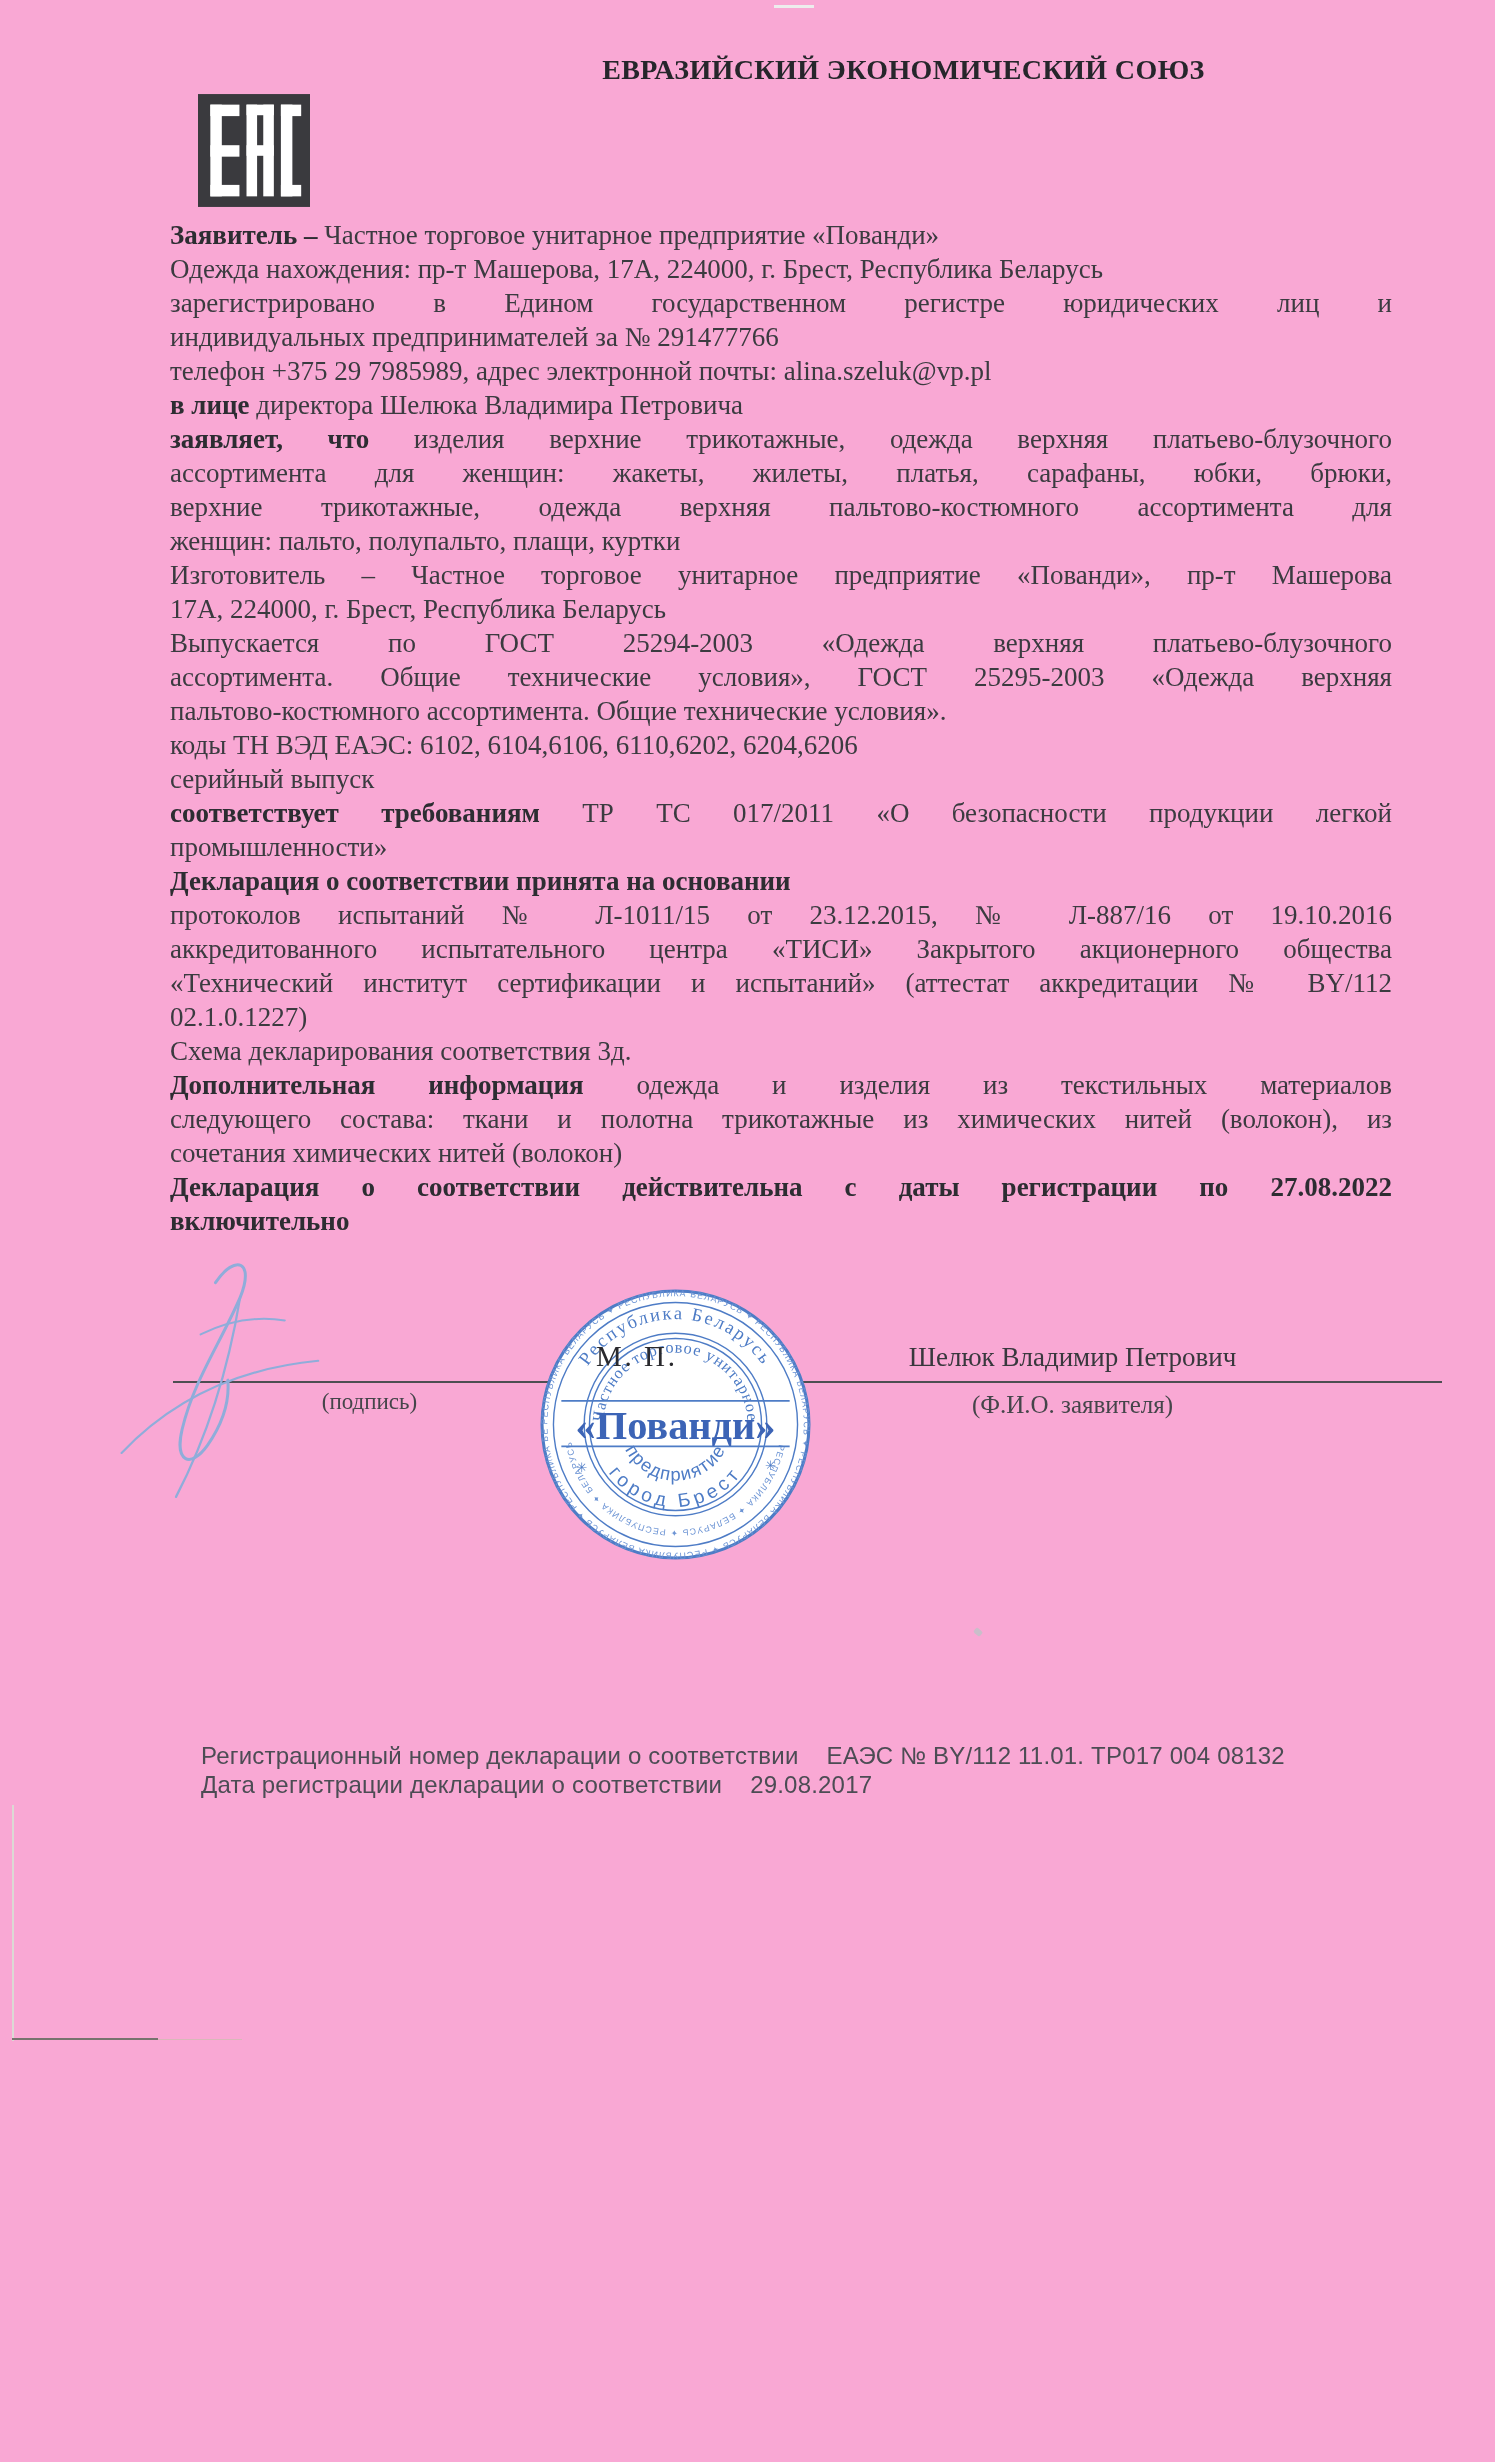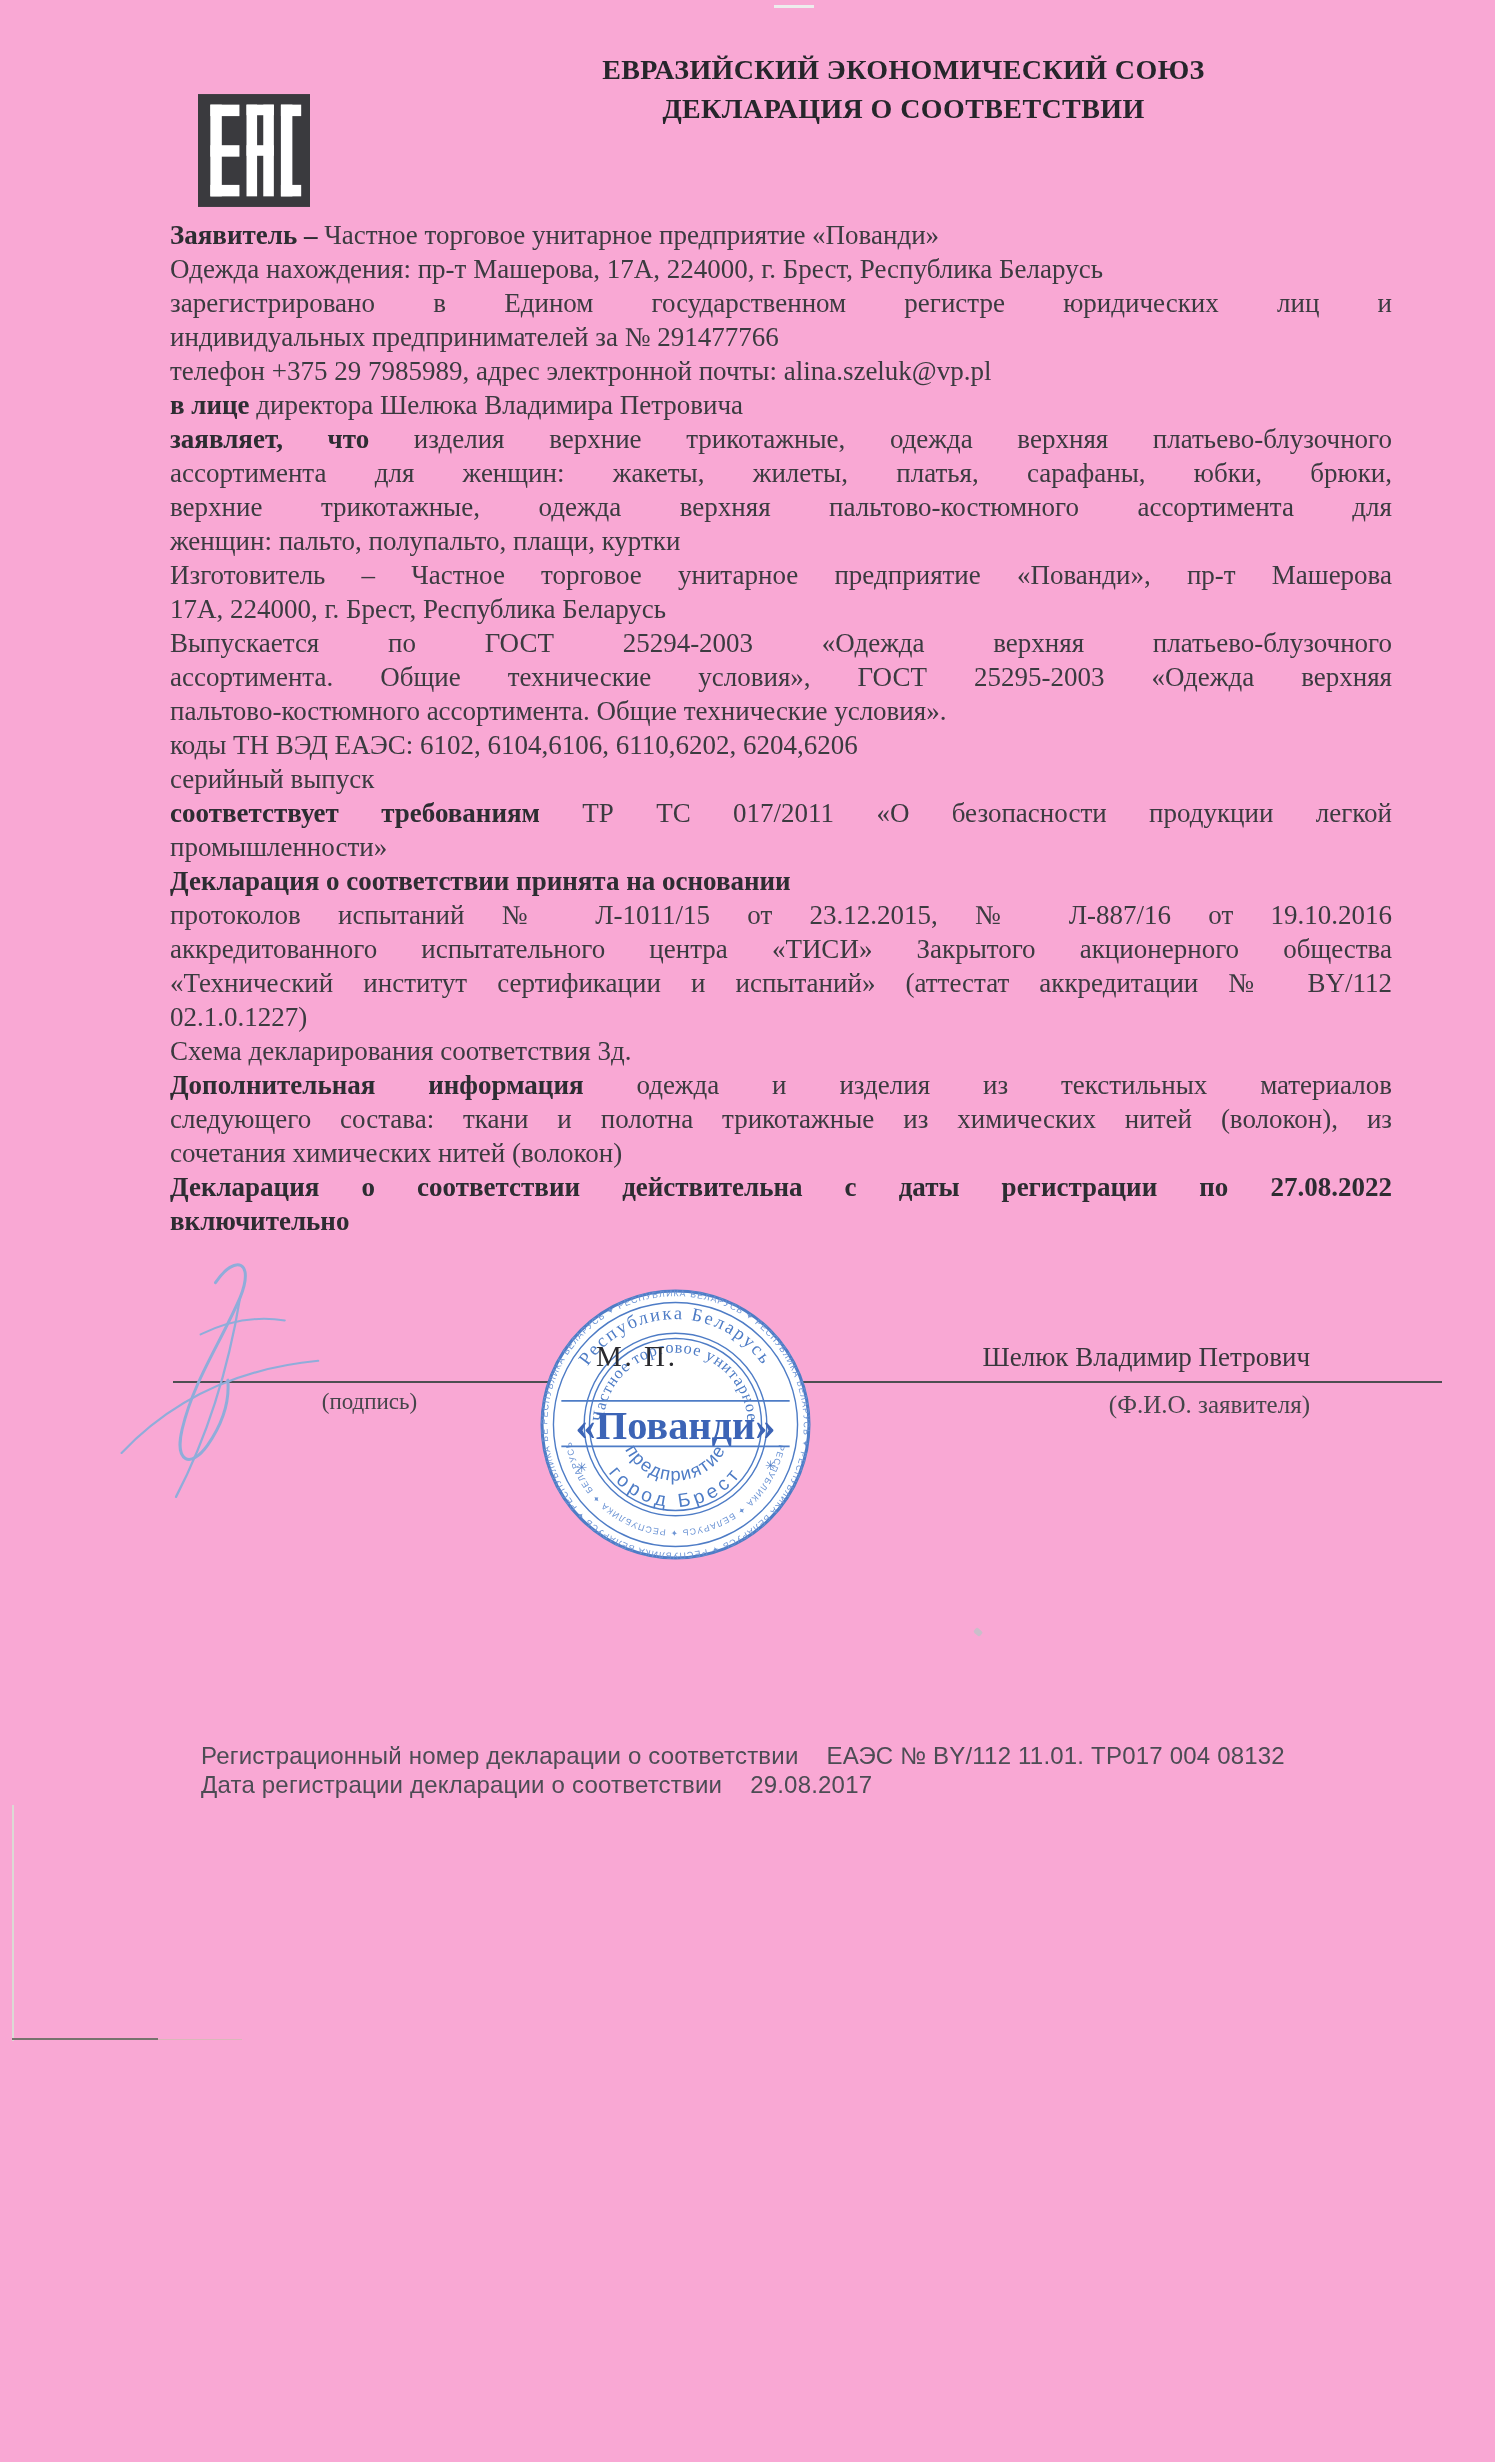--- a/index.html
+++ b/index.html
@@ -12,21 +12,21 @@
   
   .body-text{position:absolute;left:170px;top:218px;width:1222px;font-size:27px;line-height:34px;}
   .line{white-space:nowrap;}
   .line.jl{white-space:normal;text-align:justify;text-align-last:justify;}
   .line .b{font-weight:bold;color:#2d2d32;}
   
   .sig-line{position:absolute;left:173px;top:1381px;width:1269px;height:1.8px;background:#4e4e52;z-index:1;}
   .signature-svg{position:absolute;left:97px;top:1249px;z-index:2;}
   .stamp-svg{position:absolute;left:535px;top:1284px;z-index:3;}
   .mp-label{position:absolute;left:596px;top:1340px;z-index:4;font-size:29px;color:#2a2a2e;letter-spacing:2.6px;}
-  .fio-block{position:absolute;left:835px;top:1342px;width:475px;text-align:right;z-index:4;}
+  .fio-block{position:absolute;left:835px;top:1342px;width:475px;text-align:center;z-index:4;}
   .fio-name{font-size:27px;line-height:30px;color:#38383d;}
   .fio-caption{font-size:25px;color:#45454a;margin-top:19px;}
   .podpis-caption{position:absolute;left:264px;top:1389px;width:211px;text-align:center;
                   font-size:23px;color:#45454a;z-index:0;}
   
   .reg-block{position:absolute;left:201px;top:1741px;font-family:"Liberation Sans", sans-serif;
              font-size:24px;line-height:29px;color:#4c4c54;letter-spacing:0.2px;}
   .reg-row{display:flex;}
   .reg-row .lbl{margin-right:28px;}
   
@@ -61,21 +61,20 @@
     <rect x="55" y="12" width="31" height="12" fill="#fff"></rect>
     <rect x="55" y="58" width="31" height="12" fill="#fff"></rect>
 
     <rect x="94" y="12" width="13" height="104" fill="#fff"></rect>
     <rect x="94" y="12" width="23" height="13" fill="#fff"></rect>
     <rect x="94" y="103" width="23" height="13" fill="#fff"></rect>
   </svg>
 
   <div class="title">
     <div>ЕВРАЗИЙСКИЙ ЭКОНОМИЧЕСКИЙ СОЮЗ</div>
-    <div>ДЕКЛАРАЦИЯ О СООТВЕТСТВИИ</div>
   </div>
 
   <div class="body-text">
       <div class="line"><span class="b">Заявитель –</span> Частное торговое унитарное предприятие «Пованди»</div>
       <div class="line">Одежда нахождения: пр-т Машерова, 17А, 224000, г. Брест, Республика Беларусь</div>
       <div class="line jl">зарегистрировано в Едином государственном регистре юридических лиц и</div>
       <div class="line">индивидуальных предпринимателей за № 291477766</div>
       <div class="line">телефон +375 29 7985989, адрес электронной почты: alina.szeluk@vp.pl</div>
       <div class="line"><span class="b">в лице</span> директора Шелюка Владимира Петровича</div>
       <div class="line jl"><span class="b">заявляет, что</span> изделия верхние трикотажные, одежда верхняя платьево-блузочного</div>

